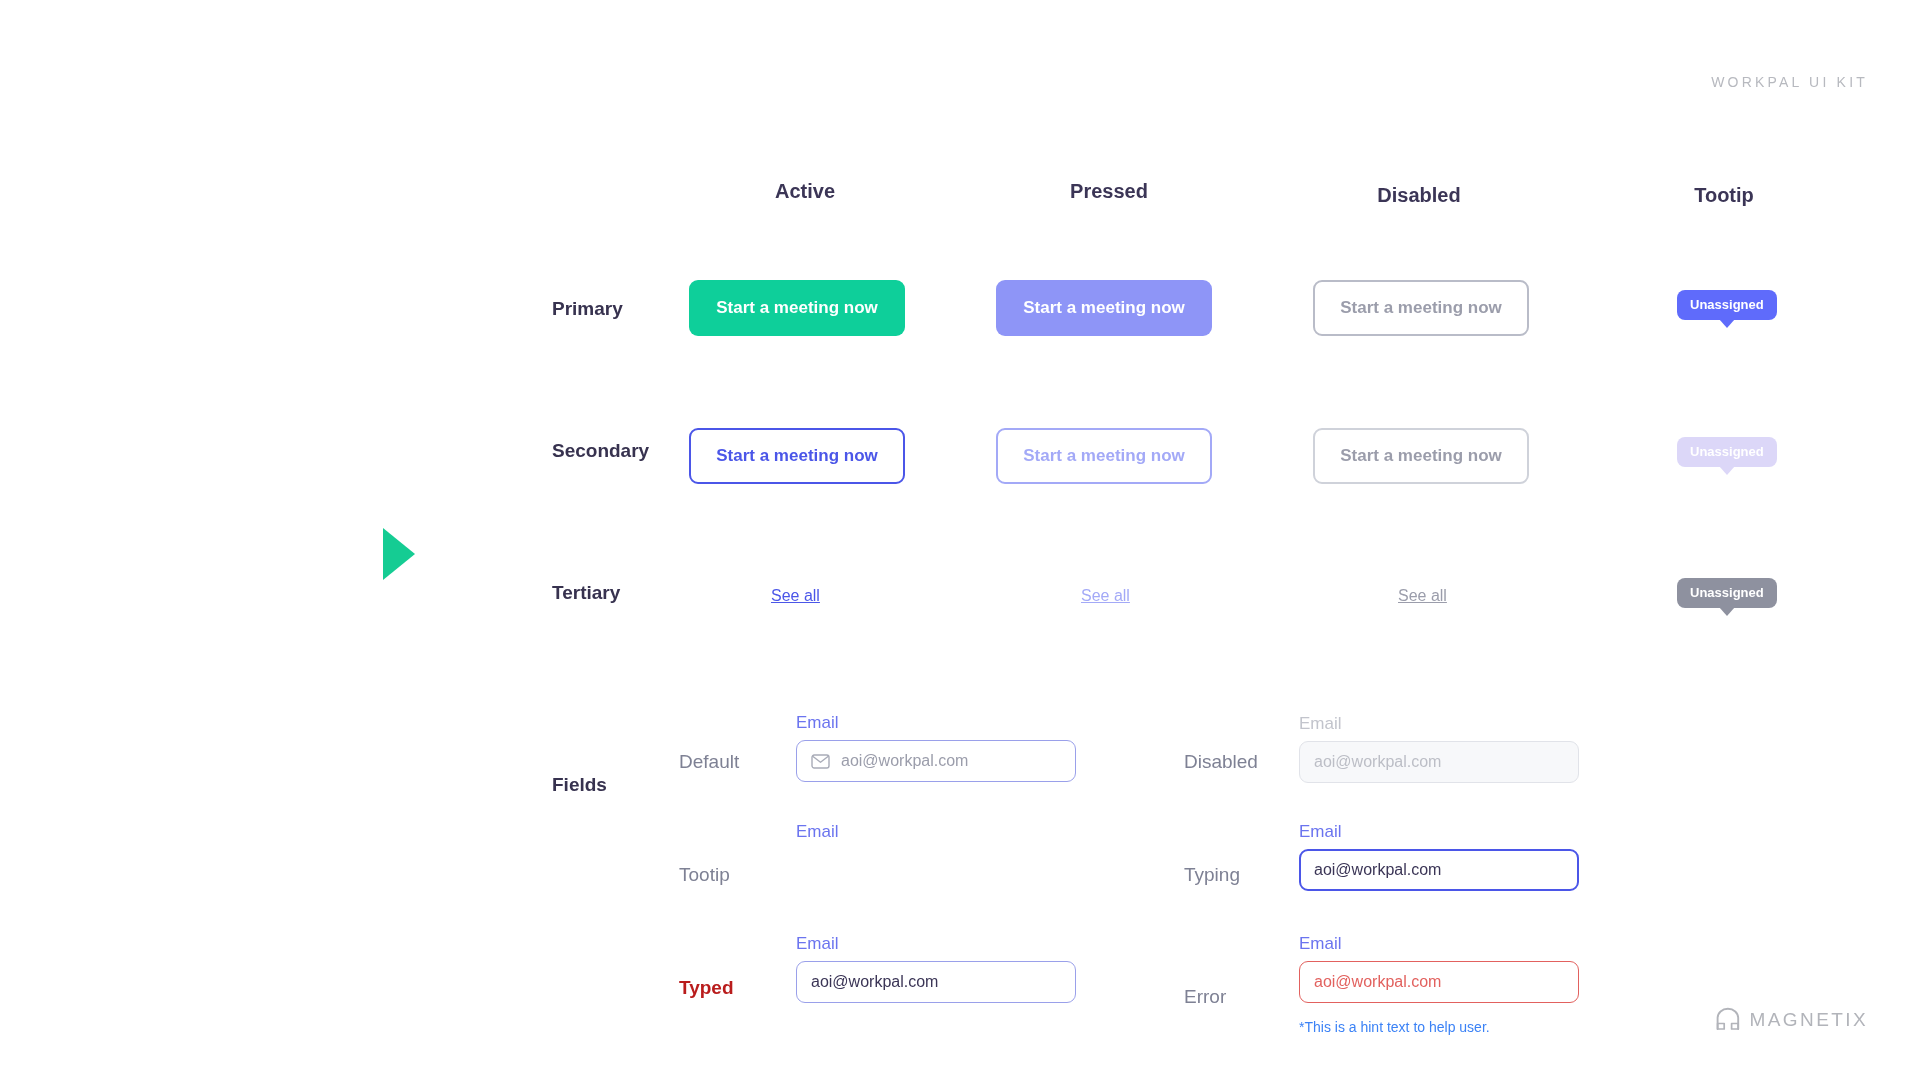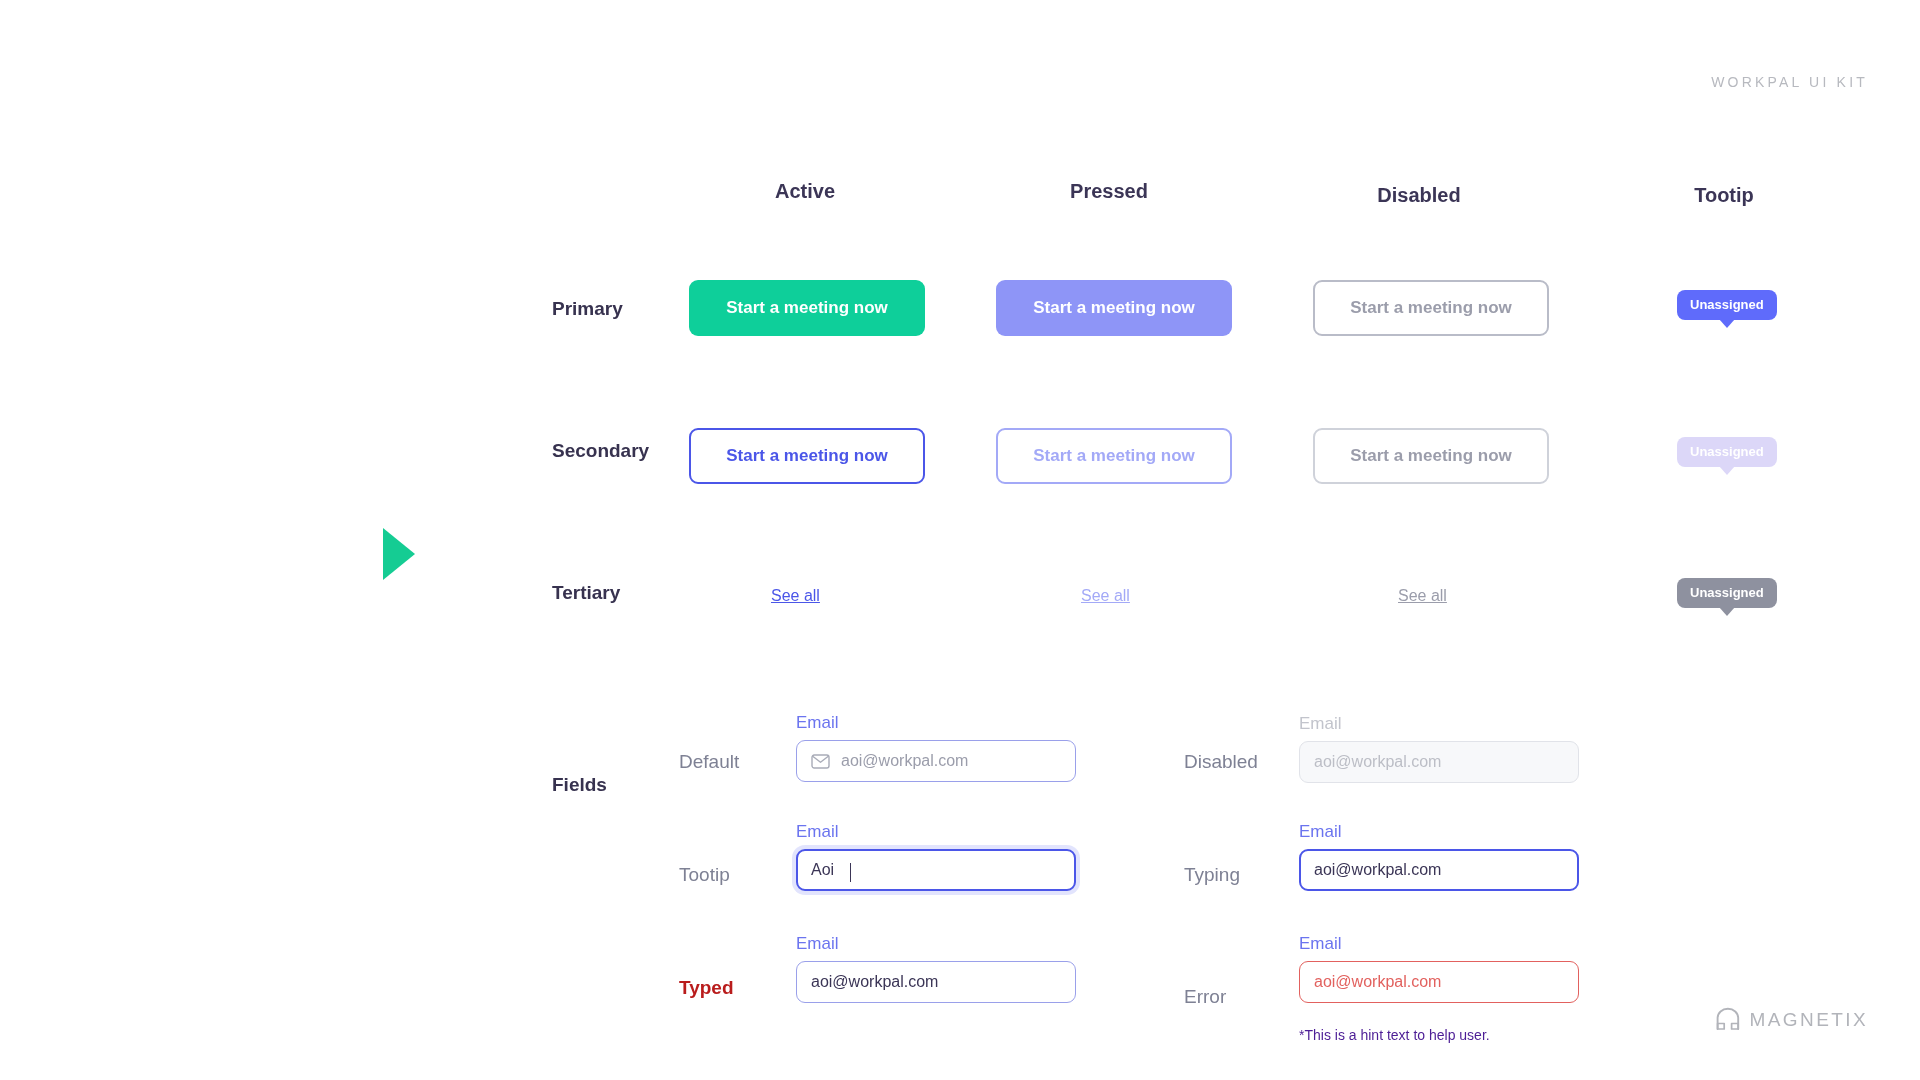--- a/index.html
+++ b/index.html
@@ -93,21 +93,21 @@
     font-size: 19px;
     font-weight: 700;
     color: #37324f;
     white-space: nowrap;
   }
 
   
   .btn {
     position: absolute;
     height: 56px;
-    width: 236px;
+    width: 216px;
     border-radius: 9px;
     display: flex;
     align-items: center;
     justify-content: center;
     font-size: 17px;
     font-weight: 700;
     white-space: nowrap;
     cursor: pointer;
     border: 2px solid transparent;
     background: transparent;
@@ -206,23 +206,23 @@
   .fb-disabled .fv { color: #bcbec6; }
 
   .fb-typing { border: 2px solid #4b56e8; padding: 0 13px; }
   .fb-typing .fv { color: #3b3556; }
 
   .fb-error { border: 1px solid #e2615e; }
   .fb-error .fv { color: #e2615e; }
 
   .hint-text {
     display: block;
-    margin-top: 24px;
+    margin-top: 16px;
     font-size: 14px;
-    color: #4c1d95;
+    color: #3b82f6;
     white-space: nowrap;
   }
 
   .caret {
     display: inline-block;
     width: 1px;
     height: 19px;
     background: #3b3556;
     margin-left: 5px;
     vertical-align: middle;
@@ -296,24 +296,20 @@
           <path d="M1.7 2.3L9.5 8.2L17.3 2.3" stroke="#a9acb8" stroke-width="1.4" stroke-linecap="round" stroke-linejoin="round"></path>
         </svg>
       </span>
       <span class="fv">aoi@workpal.com</span>
     </div>
   </div>
 
   <div class="row-label" style="left:679px; top:864px; font-weight:400; color:#7e8194">Tootip</div>
   <div class="field" style="left:796px; top:822px">
     <span class="field-label lbl-purple">Email</span>
-    <div class="field-box fb-focused">
-      <span class="fv">Aoi</span>
-      <span class="caret"></span>
-    </div>
   </div>
 
   <div class="row-label" style="left:679px; top:977px; font-weight:700; color:#b91c1c">Typed</div>
   <div class="field" style="left:796px; top:934px">
     <span class="field-label lbl-purple">Email</span>
     <div class="field-box fb-typed">
       <span class="fv">aoi@workpal.com</span>
     </div>
   </div>
 

